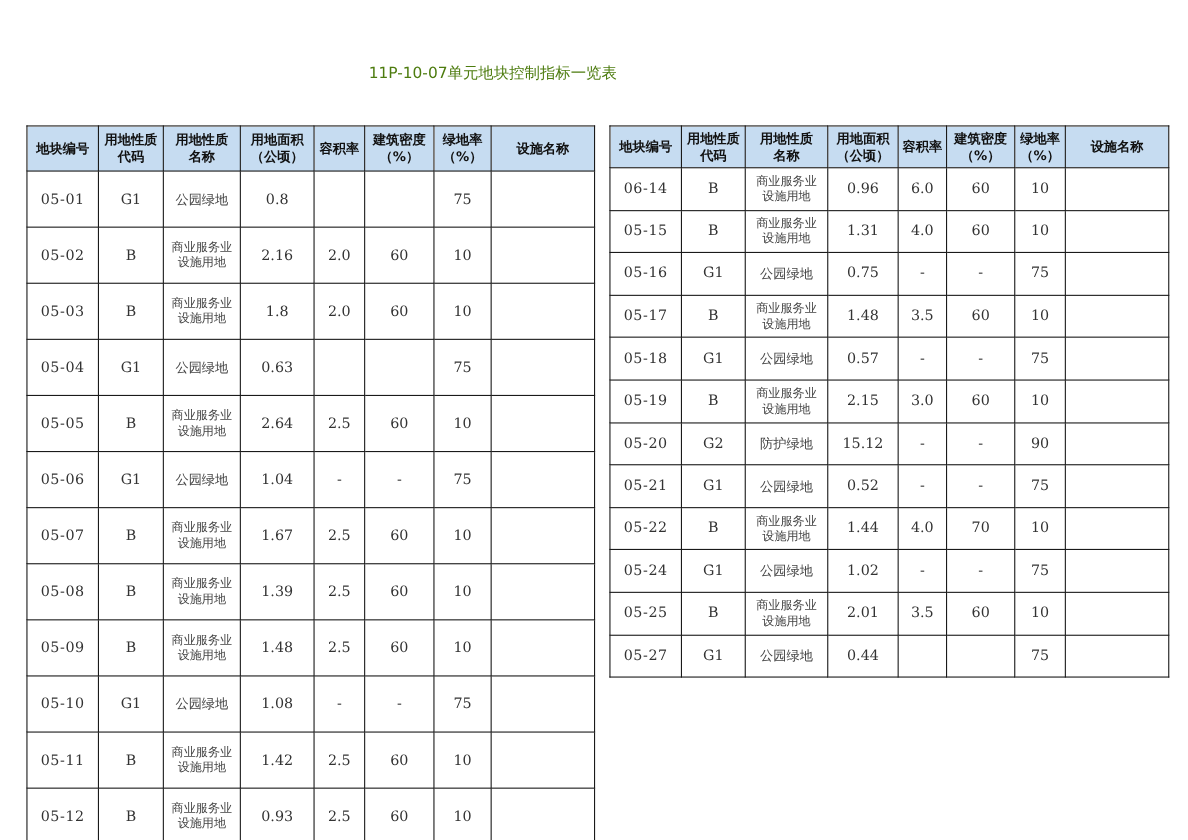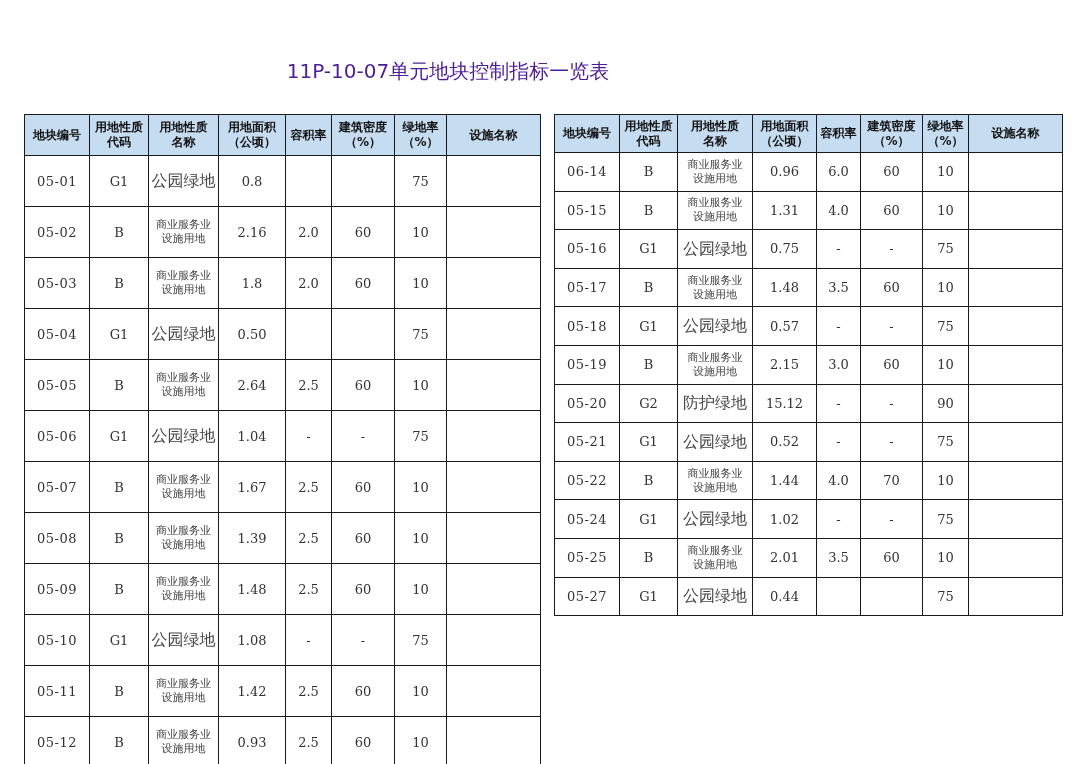--- a/index.html
+++ b/index.html
@@ -1,27 +1,27 @@
 <!DOCTYPE html>
 <html><head>
 <meta charset="utf-8">
 <style>
   html, body { margin:0; padding:0; }
   body { width:1080px; height:764px; background:#ffffff; position:relative; overflow:hidden;
          font-family:"DejaVu Sans", sans-serif; color:#111; }
   .title { position:absolute; top:58px; left:0; width:896px; text-align:center;
-           font-size:20px; font-weight:normal; letter-spacing:0px; color:#4c1d95; }
+           font-size:14px; font-weight:normal; letter-spacing:0px; color:#4d7c0f; }
   table { position:absolute; border-collapse:collapse; table-layout:fixed; }
   table.left { left:24px; top:114px; width:516px; }
   table.right { left:554px; top:114px; width:508px; }
   td, th { border:1.6px solid #1a1a1a; text-align:center; vertical-align:middle; padding:0; overflow:hidden; }
   th { background:#c6dcf1; font-weight:bold; font-size:12px; line-height:15px; color:#111; }
   td { font-family:"DejaVu Serif", serif; font-size:13px; color:#333; }
   td.name { font-family:"DejaVu Sans", sans-serif; font-size:11px; line-height:14px; color:#444; }
-  td.name.single { font-size:16px; }
+  td.name.single { font-size:12px; }
   td.id { letter-spacing:0.5px; }
   table.left thead tr { height:41px; }
   table.left tbody tr { height:51px; }
   table.right thead tr { height:38px; }
   table.right tbody tr { height:38.6px; }
 </style>
 </head>
 <body>
 
 <div class="title">11P-10-07单元地块控制指标一览表</div>
@@ -77,21 +77,21 @@
         <td>1.8</td>
         <td>2.0</td>
         <td>60</td>
         <td>10</td>
         <td></td>
       </tr>
       <tr>
         <td class="id">05-04</td>
         <td>G1</td>
         <td class="name single">公园绿地</td>
-        <td>0.50</td>
+        <td>0.63</td>
         <td></td>
         <td></td>
         <td>75</td>
         <td></td>
       </tr>
       <tr>
         <td class="id">05-05</td>
         <td>B</td>
         <td class="name">商业服务业<br>设施用地</td>
         <td>2.64</td>

